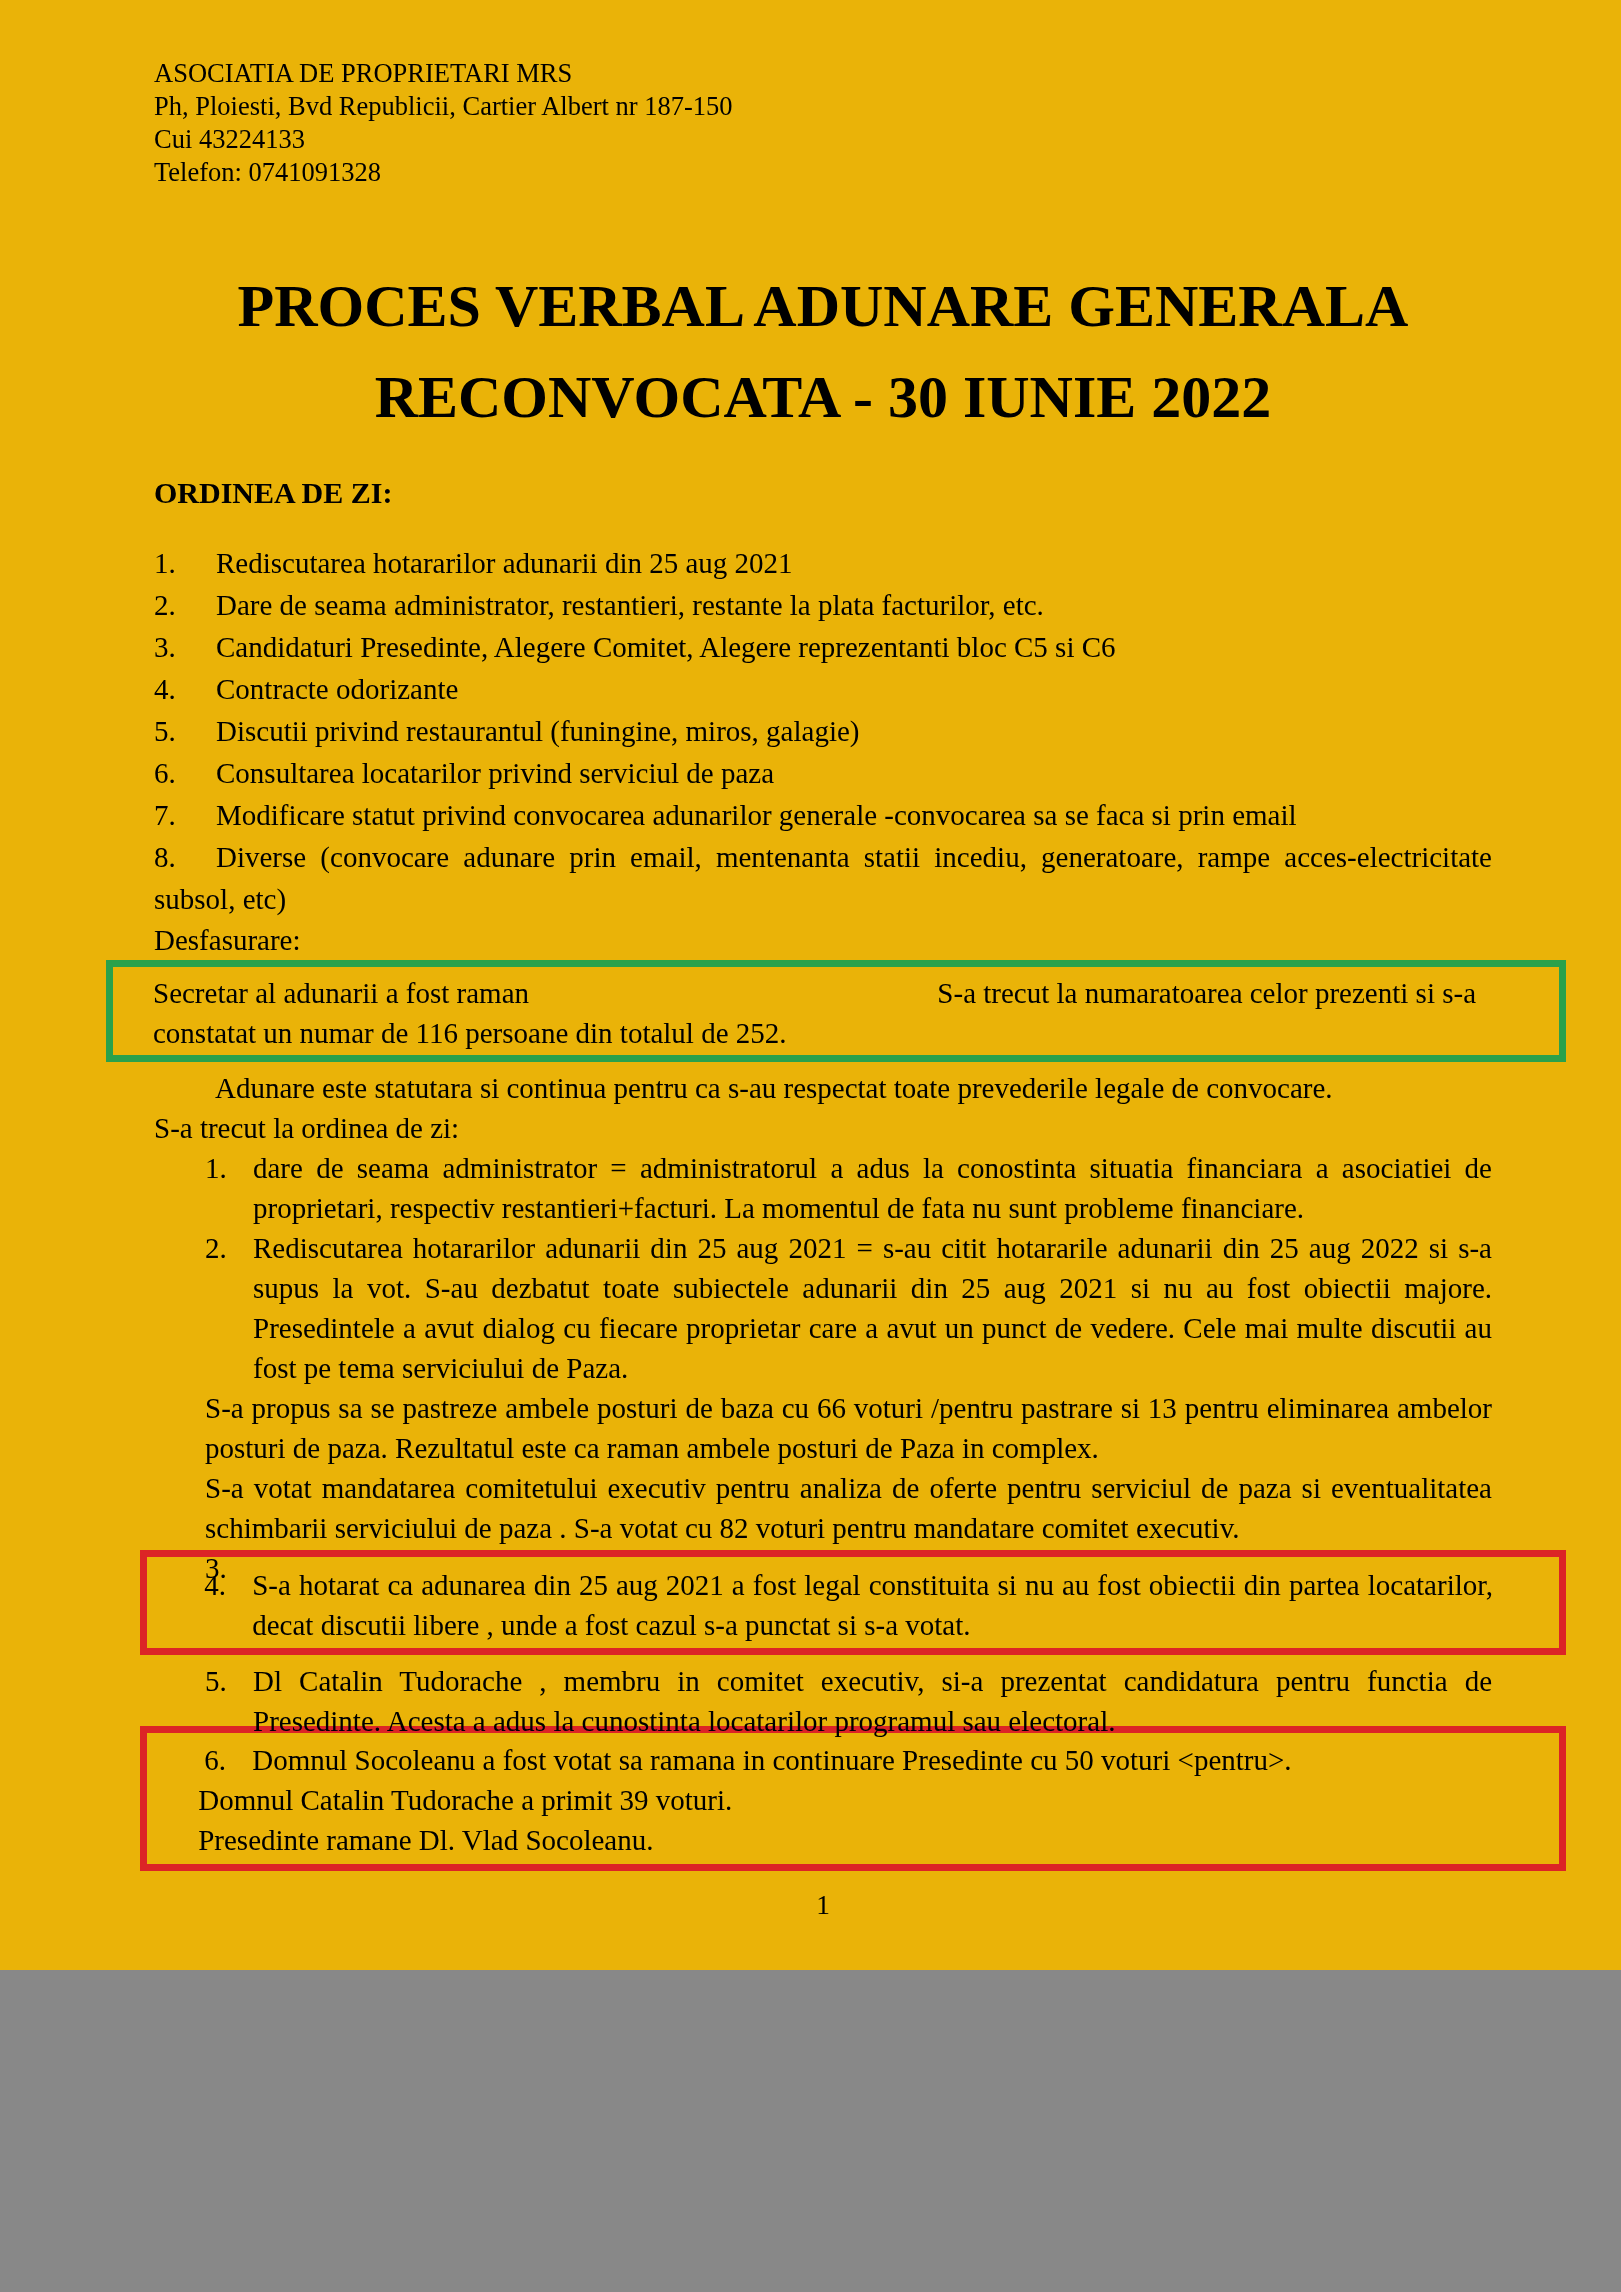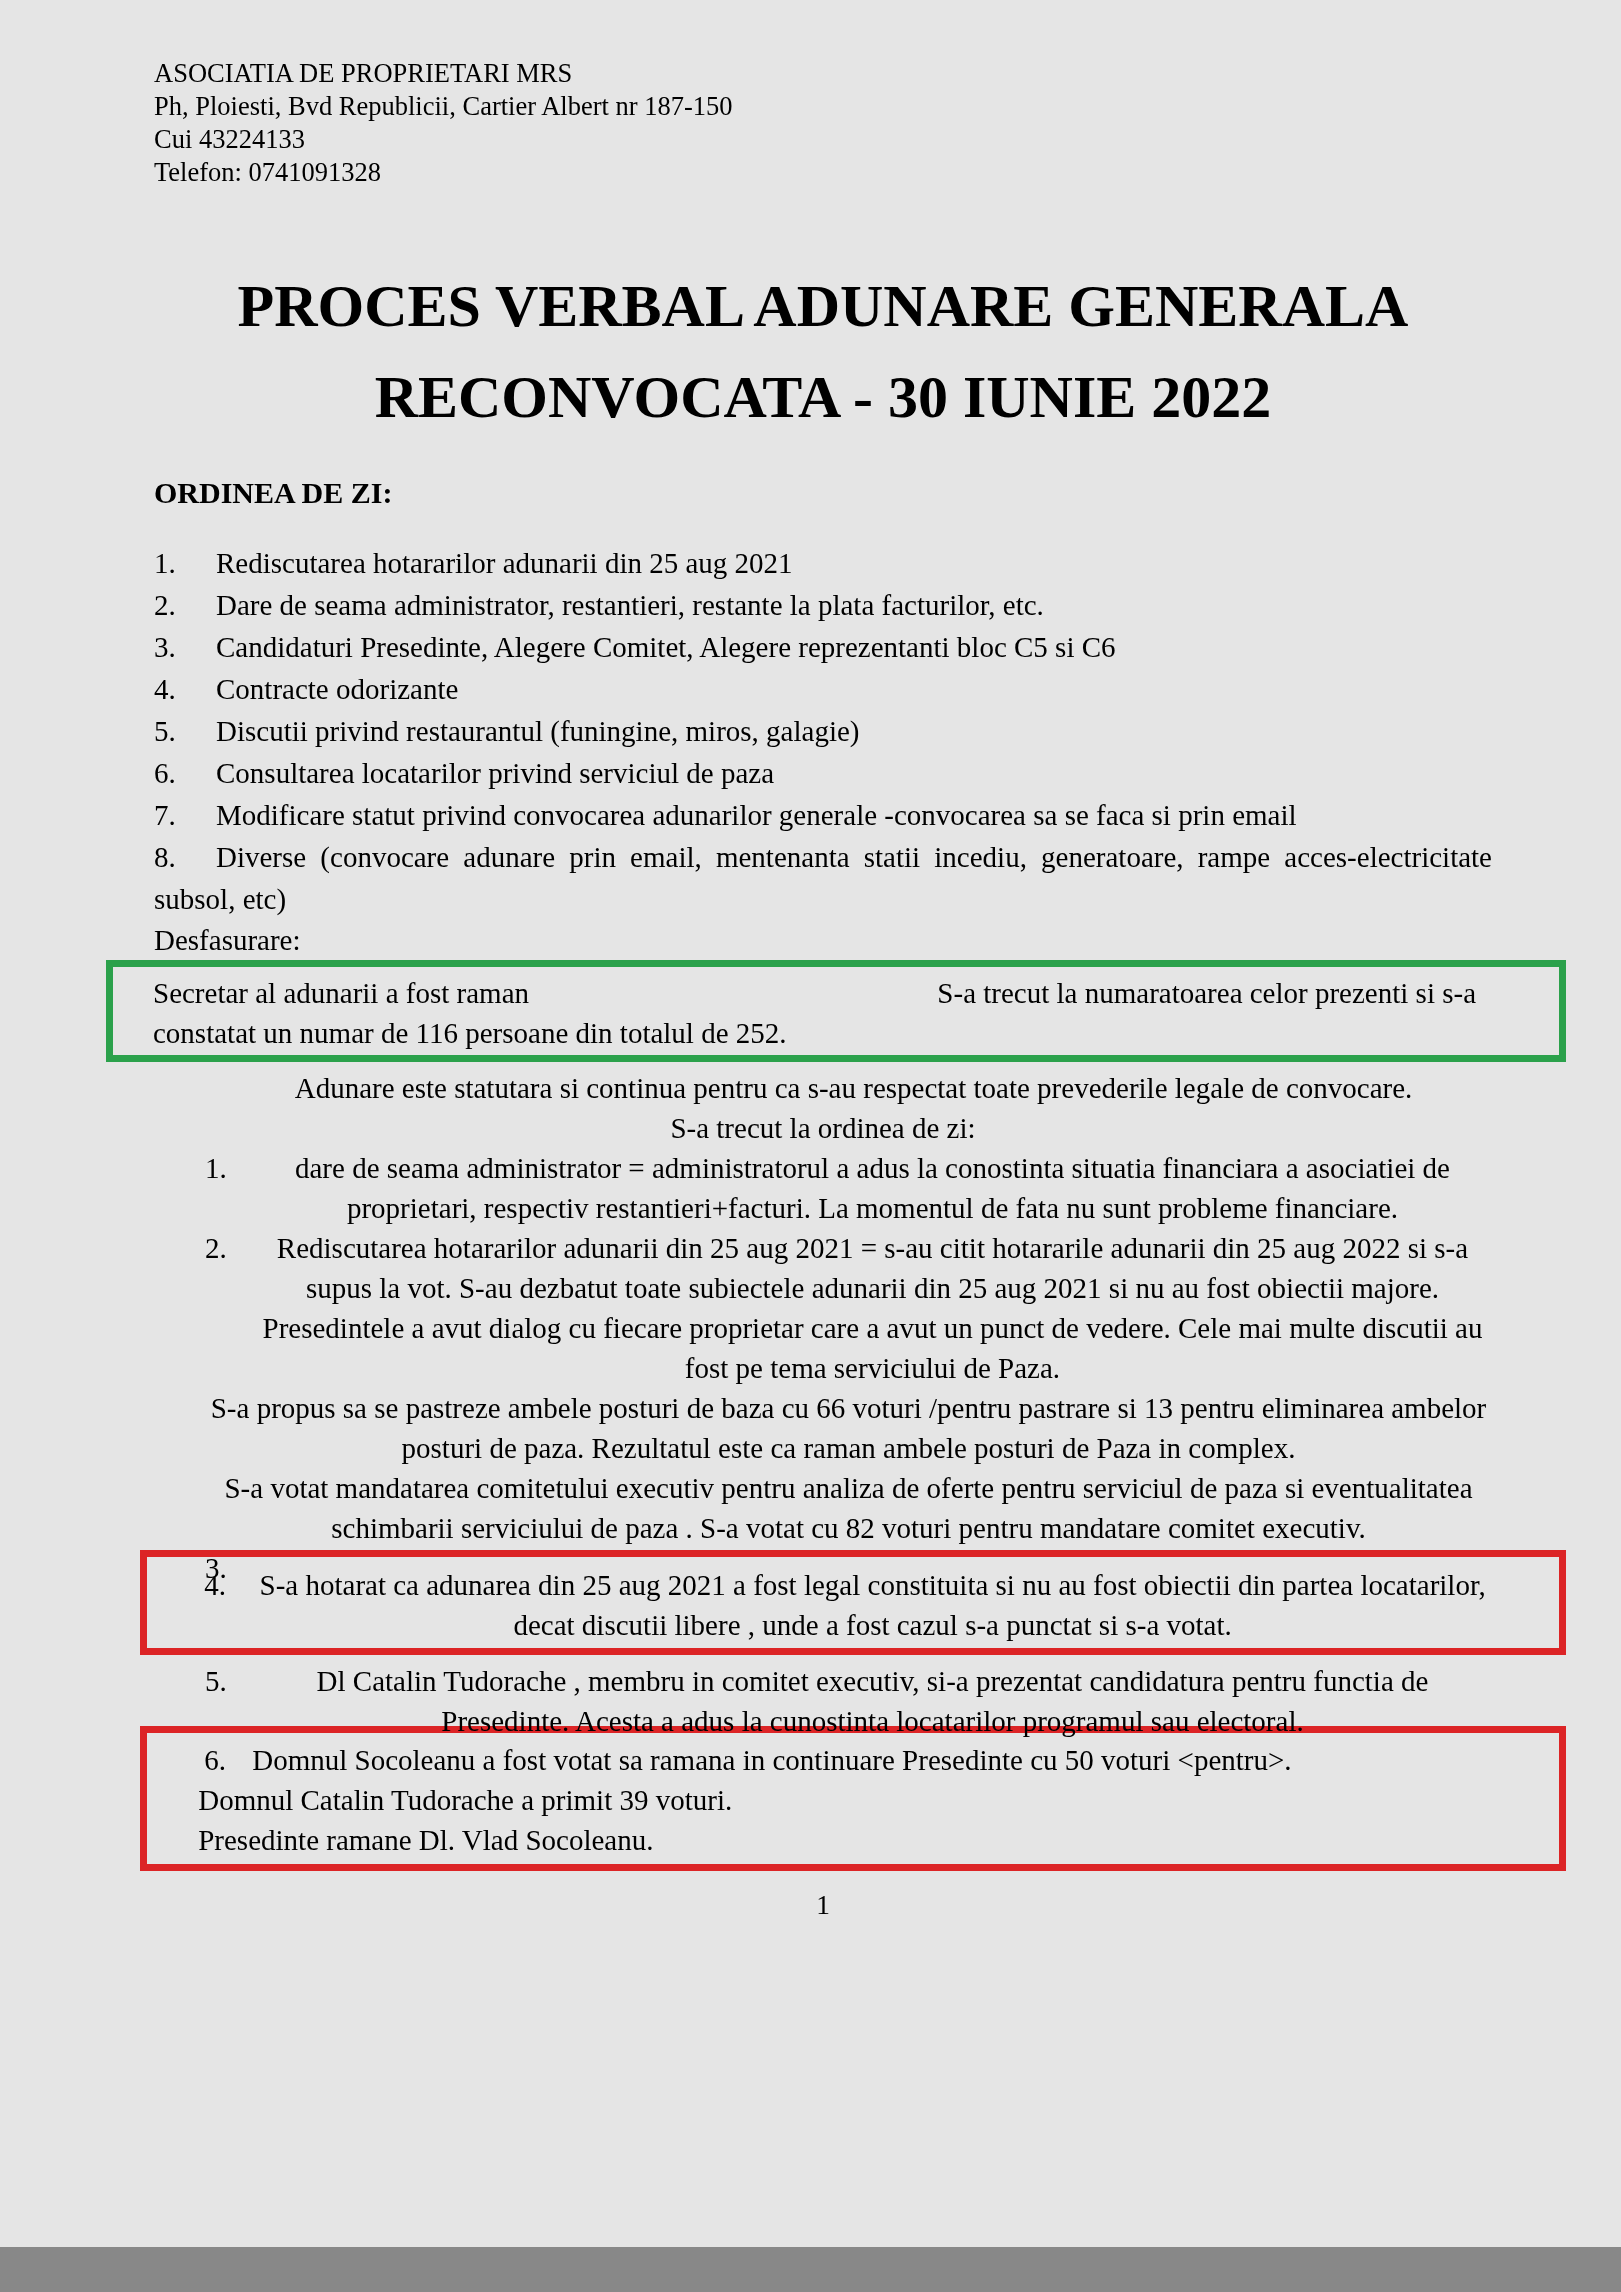--- a/index.html
+++ b/index.html
@@ -1,41 +1,41 @@
 <!DOCTYPE html>
 <html><head>
 <meta charset="utf-8">
 <style>
   html,body { margin:0; padding:0; background:#888; }
   .page {
     position:relative;
-    width:1621px; height:2247px;
+    width:1621px; height:1970px;
     margin:0 auto;
-    background:#e5e5e5;
+    background:#eab308;
     font-family:"Liberation Serif", serif;
     color:#000;
     box-sizing:border-box;
     padding:57px 129px 0 154px;
     overflow:hidden;
   }
   
   .letterhead { font-size:26.5px; line-height:33px; }
   
   .title { margin:90px 0 0 0; font-size:60px; font-weight:bold; text-align:center; line-height:55px; }
   .title .t2 { margin-top:36px; }
   
   .agenda-heading { margin:47px 0 0 0; font-size:30px; font-weight:bold; line-height:41px; }
   .agenda { margin-top:29px; }
   .aitem { position:relative; font-size:29px; line-height:42px; padding-left:62px; }
   .aitem .num { position:absolute; left:0; }
   .aitem8 { margin:0; font-size:29px; line-height:42px; text-align:justify; }
   .aitem8 .num8 { display:inline-block; width:62px; }
   
   .bodyflow { font-size:29px; line-height:40px; }
-  .bodyflow p { margin:0;text-align:center; }
+  .bodyflow p { margin:0; }
   .label-line { line-height:40px; }
   .just { text-align:justify; }
   .indent1 { text-indent:61px; margin-top:5.9px !important; }
   .sub { position:relative; margin-left:51px !important; padding-left:48px; }
   .sub .snum { position:absolute; left:0; }
   .plain { margin-left:51px !important; }
   .subcont { margin-left:45px; }
   
   .hl-green {
     border:7.8px solid #2ba14b;

